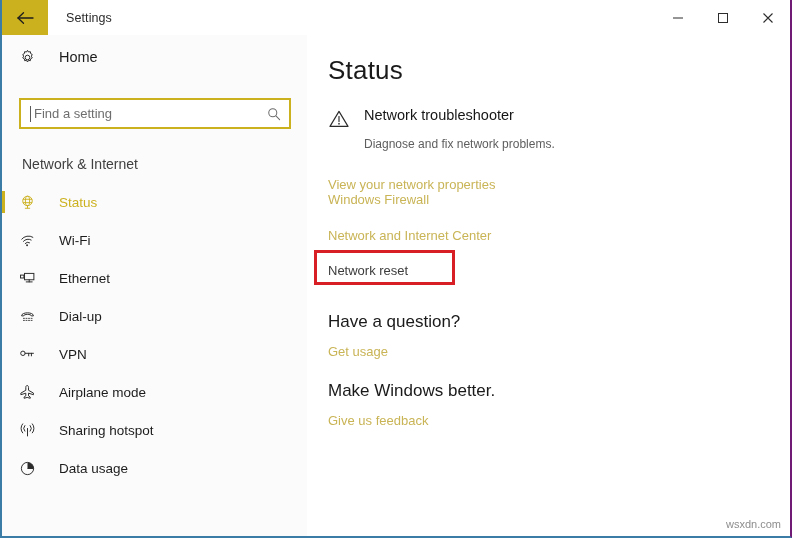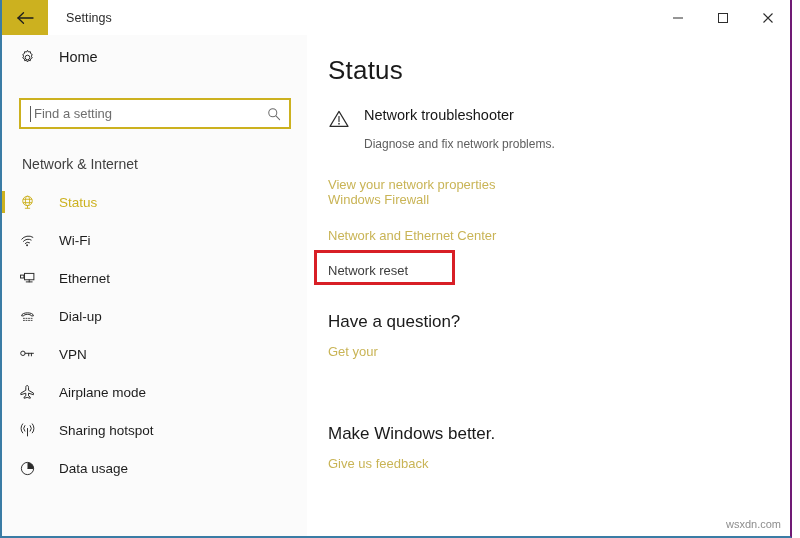--- a/index.html
+++ b/index.html
@@ -252,21 +252,21 @@
     box-sizing: border-box;
     pointer-events: none;
   }
 
   .sub-head {
     margin: 34px 0 0 21px;
     font-size: 17px;
     color: #1a1a1a;
     font-weight: normal;
   }
-  .sub-head.second { margin-top: 65px; }
+  .sub-head.second { margin-top: 22px; }
   .link.under-head { margin-top: 12px; }
 
   .watermark {
     position: absolute;
     right: 9px;
     bottom: 6px;
     font-size: 11px;
     color: #8d8d8d;
     font-family: "Liberation Sans", sans-serif;
   }
@@ -438,29 +438,29 @@
         </svg>
       </span>
       <div class="texts">
         <div class="t1">Network troubleshooter</div>
         <div class="t2">Diagnose and fix network problems.</div>
       </div>
     </div>
 
     <a class="link l1">View your network properties</a>
     <a class="link l2">Windows Firewall</a>
-    <a class="link l3">Network and Ethernet Center</a>
+    <a class="link l3">Network and Internet Center</a>
 
     <div class="reset-wrap">
       <div class="annot-box"></div>
       <a class="reset-link">Network reset</a>
     </div>
 
     <h2 class="sub-head">Have a question?</h2>
-    <a class="link under-head">Get your</a>
+    <a class="link under-head">Get usage</a>
 
     <h2 class="sub-head second">Make Windows better.</h2>
     <a class="link under-head">Give us feedback</a>
 
   </div>
 
   <div class="watermark">wsxdn.com</div>
 
 </div>
 

